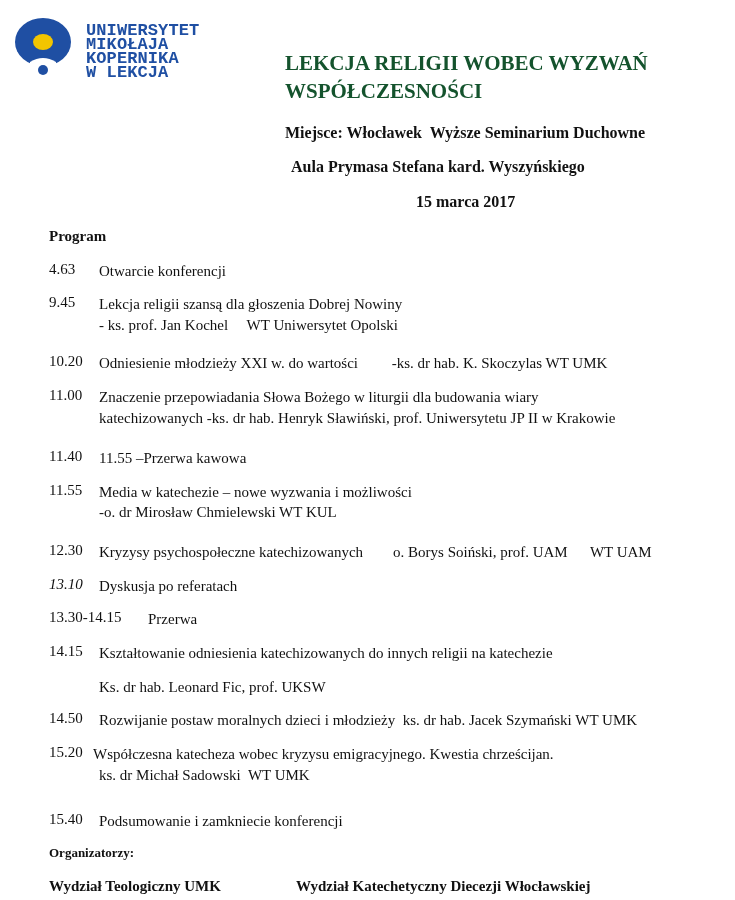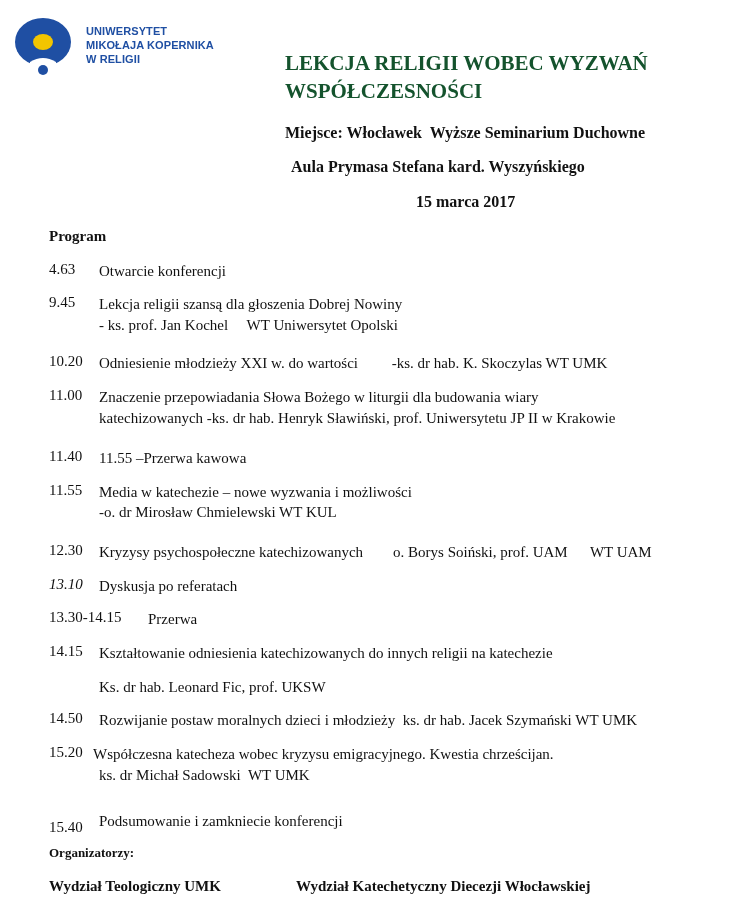--- a/index.html
+++ b/index.html
@@ -24,23 +24,23 @@
     }
     .logo svg {
       position: absolute;
       left: 0;
       top: 0;
     }
     .logo-text {
       position: absolute;
       left: 76px;
       top: 6px;
-      font-family: Liberation Sans, sans-serif;
+      font-family: Liberation Mono, monospace;
       font-weight: bold;
-      font-size: 11px;
+      font-size: 17px;
       line-height: 14px;
       color: #1f4fa3;
       letter-spacing: 0.1px;
     }
     .title {
       position: absolute;
       left: 285px;
       top: 49px;
       width: 420px;
       text-align: left;
@@ -77,21 +77,21 @@
   <svg width="70" height="62" viewBox="0 0 70 62">
     <ellipse cx="33" cy="24" rx="28" ry="24" fill="#1f4fa3"></ellipse>
     <path d="M20 44 Q33 36 46 44 L46 50 L20 50 Z" fill="#ffffff"></path>
     <ellipse cx="33" cy="24" rx="10" ry="8" fill="#f2c500"></ellipse>
     <circle cx="33" cy="49" r="6" fill="#ffffff"></circle>
     <circle cx="33" cy="52" r="5" fill="#1f4fa3"></circle>
   </svg>
   <div class="logo-text">
     <div>UNIWERSYTET</div>
     <div>MIKOŁAJA KOPERNIKA</div>
-    <div>W RELIGII</div>
+    <div>W LEKCJA</div>
   </div>
 </div>
 
 <div class="title">
   <div>LEKCJA RELIGII WOBEC WYZWAŃ</div>
   <div>WSPÓŁCZESNOŚCI</div>
 </div>
 
 <div class="bold-line" style="left:285px; top:124px;">Miejsce: Włocławek  Wyższe Seminarium Duchowne</div>
 <div class="bold-line" style="left:291px; top:158px;">Aula Prymasa Stefana kard. Wyszyńskiego</div>
@@ -166,20 +166,20 @@
   <div>
     <div class="time" style="top:744px;">15.20</div>
     <div class="desc" style="top:744px; left:93px;">Współczesna katecheza wobec kryzysu emigracyjnego. Kwestia chrześcijan.</div>
   </div>
 
   <div>
     <div class="desc" style="top:765px;">ks. dr Michał Sadowski  WT UMK</div>
   </div>
 
   <div>
-    <div class="time" style="top:811px;margin-top:8px;">15.40</div>
+    <div class="time" style="top:811px;">15.40</div>
     <div class="desc" style="top:811px;">Podsumowanie i zamkniecie konferencji</div>
   </div>
 </div>
 
 <div class="bold-line" style="left:49px; top:845px; font-size:13px;">Organizatorzy:</div>
 <div class="bold-line" style="left:49px; top:878px; font-size:15px;">Wydział Teologiczny UMK</div>
 <div class="bold-line" style="left:296px; top:878px; font-size:15px;">Wydział Katechetyczny Diecezji Włocławskiej</div>
 
 </body></html>

